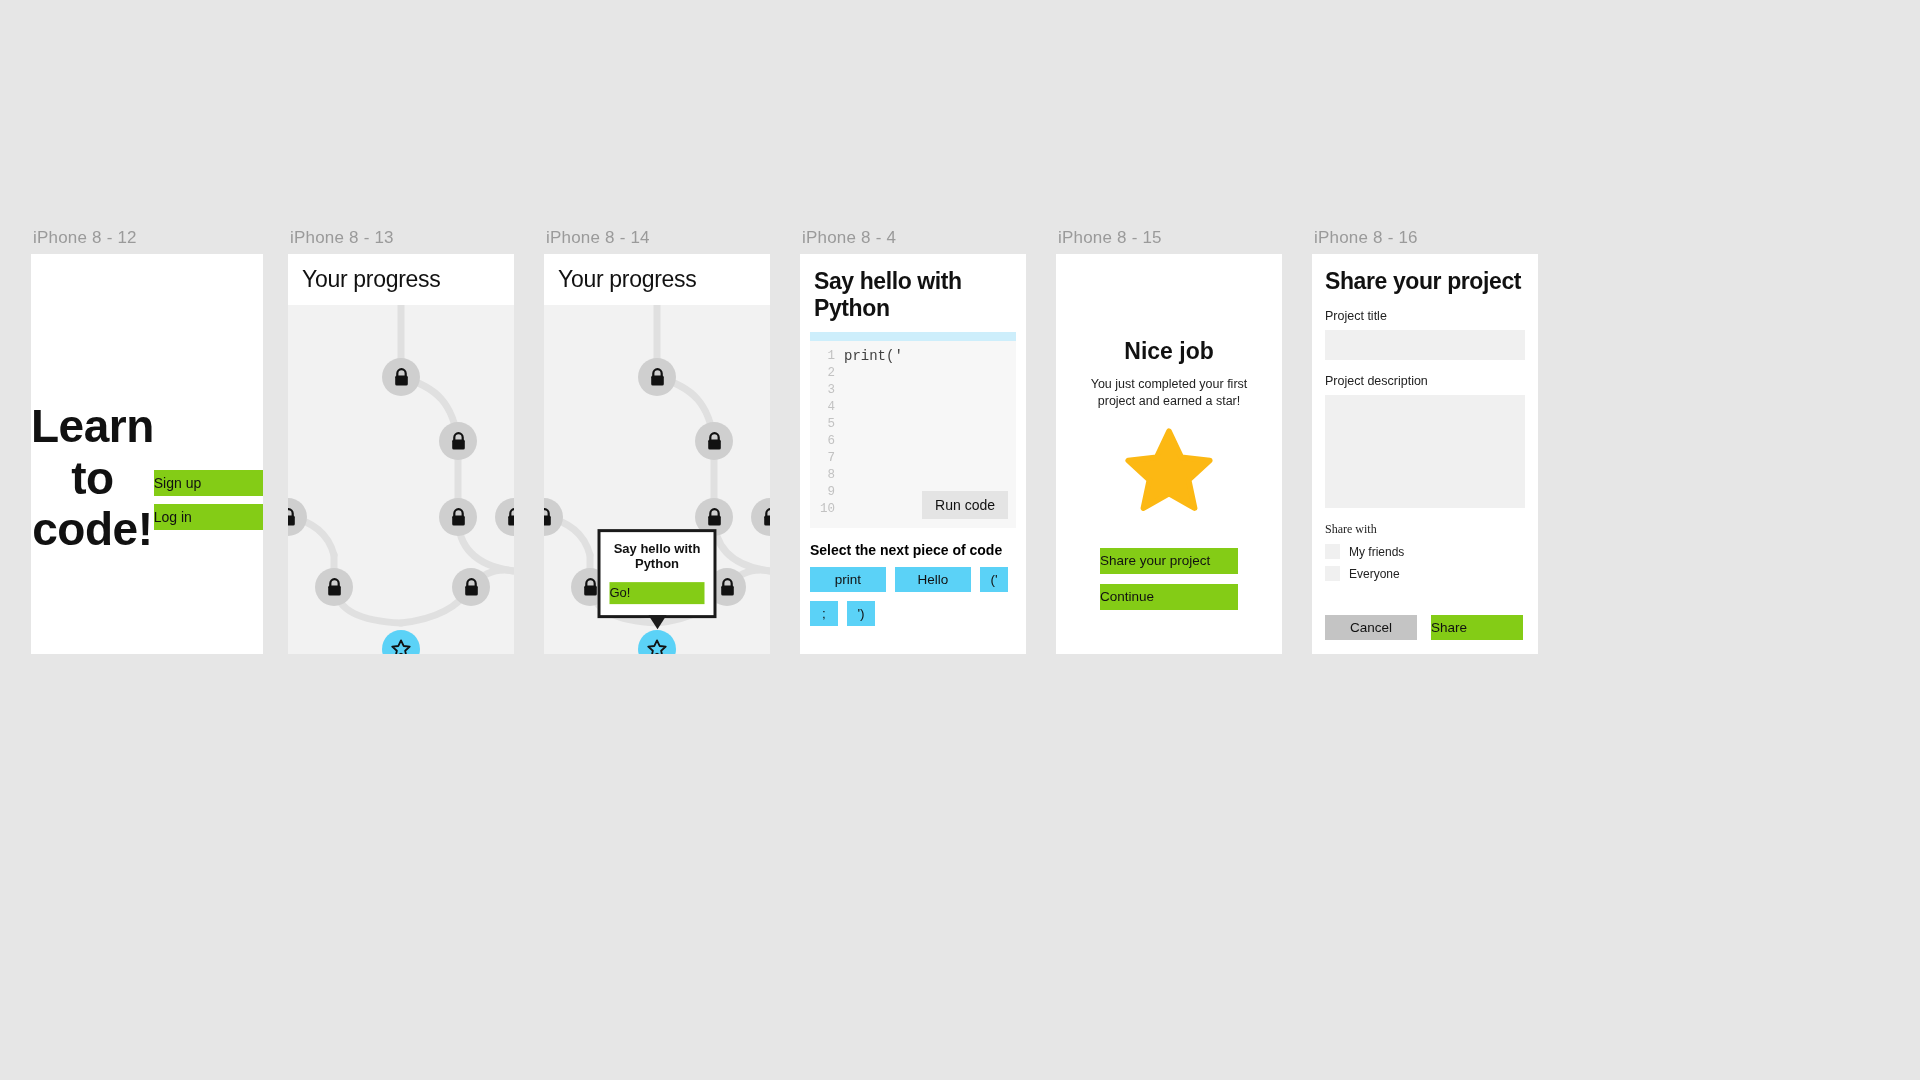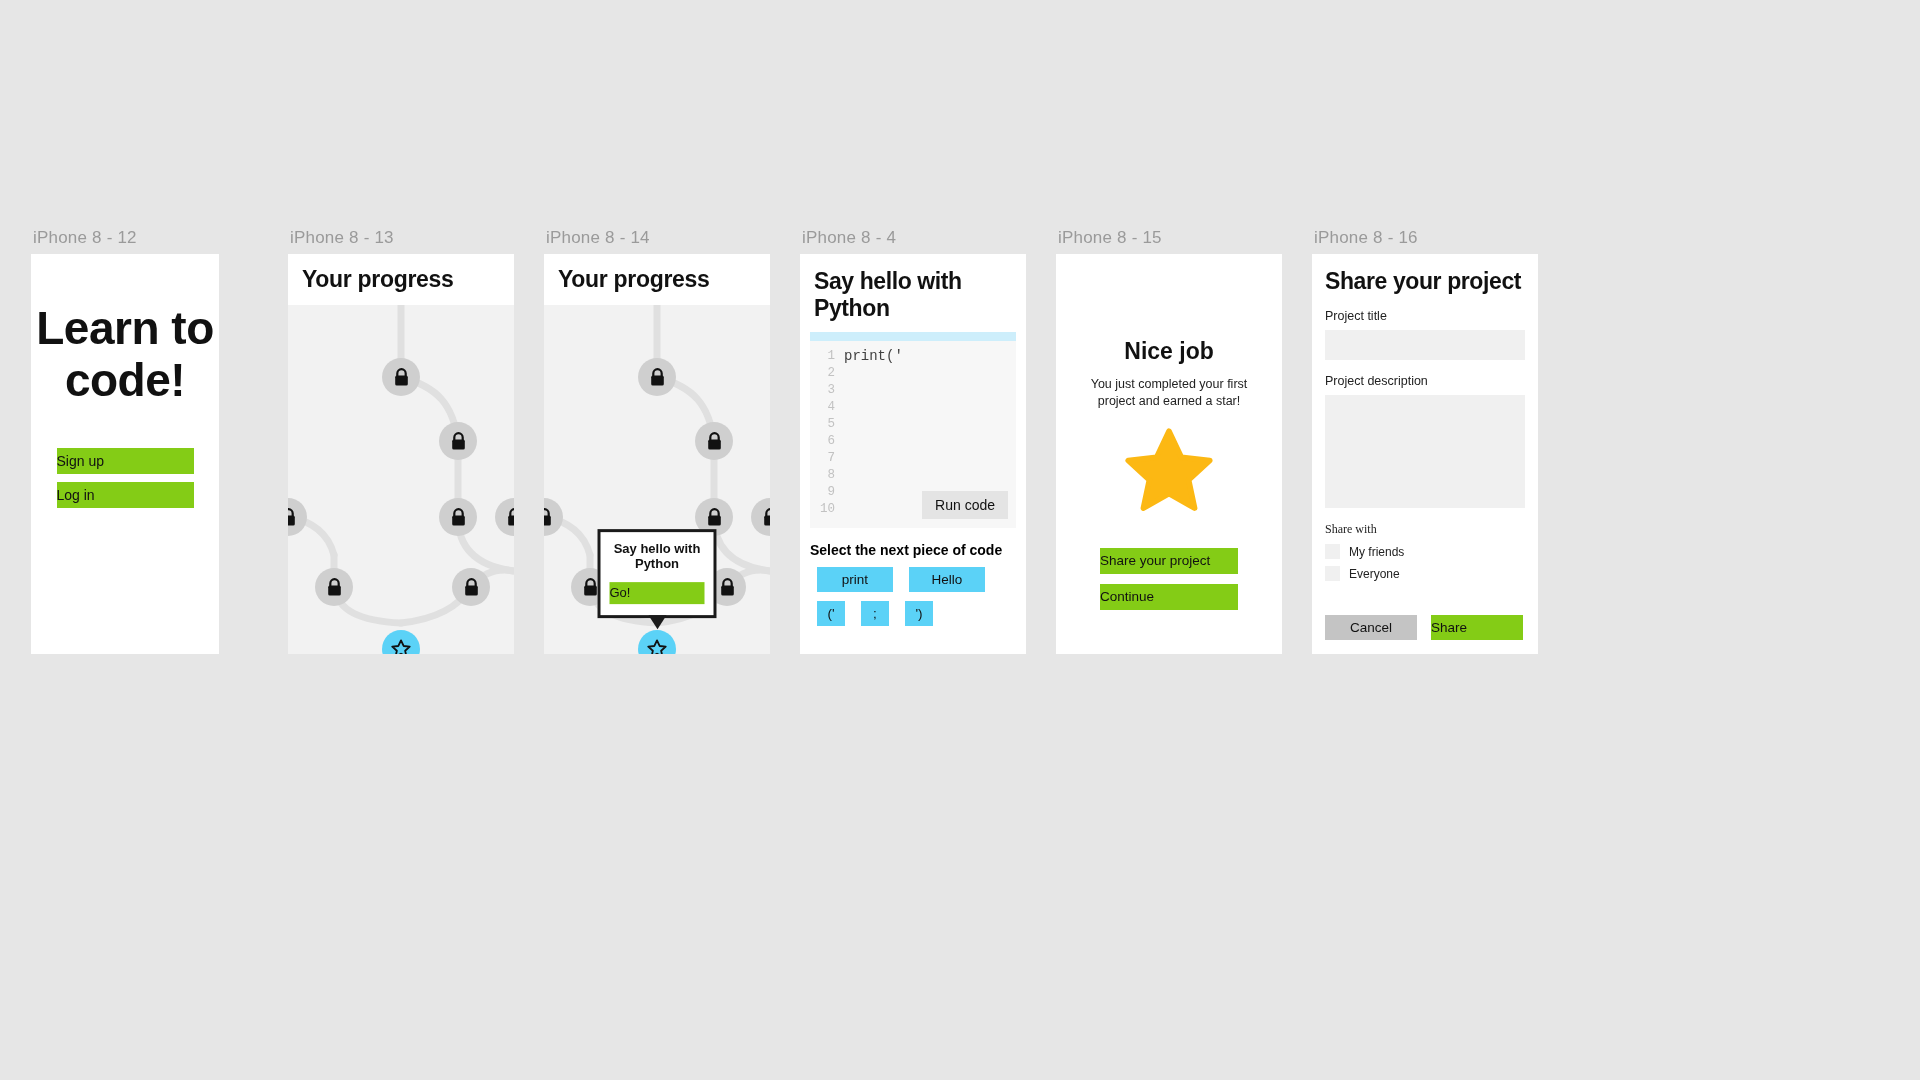--- a/index.html
+++ b/index.html
@@ -17,39 +17,39 @@
     font-size: 17px; color: #9a9a9a; letter-spacing: .2px;
     white-space: nowrap;
   }
   .phone {
     position: absolute; top: 0; left: 0;
     width: 100%; height: 100%;
     background: #ffffff; overflow: hidden;
   }
 
   
-  .s1-body { display:flex; flex-direction:column; align-items:center; justify-content:flex-start; height:100%; padding-top: 49px; }
+  .s1-body { display:flex; flex-direction:row; align-items:center; justify-content:flex-start; height:100%; padding-top: 49px; }
   .s1-title {
     font-size: 46px; font-weight: 700; color:#111; line-height: 1.12;
     text-align:center; letter-spacing:-0.5px; width: 210px;
   }
   .btn-cyan {
     background:#84cc16; color:#111; border:none;
     font-family:Liberation Sans, sans-serif;
     text-align:left; cursor:pointer;
   }
   .s1-btn { width:137px; height:26px; font-size:14px; margin-top:0; }
   .s1-btn-wrap { margin-top: 42px; display:flex; flex-direction:column; gap:8px; }
 
   
   .map-header {
     height: 51px; background:#fff; display:flex; align-items:center;
     padding-left: 14px; position: relative; z-index: 4;
   }
-  .map-header h1 { font-size:23px; font-weight:700; color:#111; letter-spacing:-0.3px; }
+  .map-header h1 { font-size:23px; font-weight:400; color:#111; letter-spacing:-0.3px; }
   .map-area { position:absolute; top:51px; left:0; right:0; bottom:0; background:#f2f2f2; overflow:hidden; }
   .map-svg { position:absolute; top:0; left:0; }
   .node {
     position:absolute; width:38px; height:38px; border-radius:50%;
     background:#cfcfcf; display:flex; align-items:center; justify-content:center;
     transform: translate(-50%,-50%);
   }
   .node.star { background:#5bd2f7; }
   .lock-ico { width:17px; height:19px; display:block; }
   .star-ico { width:22px; height:22px; display:block; }
@@ -91,21 +91,20 @@
     background:#e4e4e4; border:none; color:#111;
     font-size:14px; padding: 6px 13px; cursor:pointer;
     font-family:"Liberation Sans", sans-serif;
   }
   .sel-label { font-size:14px; font-weight:700; color:#000000; margin:14px 0 0 10px; }
   .chips { display:flex; flex-wrap:wrap; gap:9px; margin: 9px 10px 0; }
   .chip {
     background:#5bd2f7; border:none; color:#111; height:25px;
     font-size:13.5px; cursor:pointer; text-align:center;
     font-family:"Liberation Sans", sans-serif;
-    margin-left:7px;
   }
 
   
   .s5-body { display:flex; flex-direction:column; align-items:center; padding-top: 84px; height:100%; }
   .s5-title { font-size:23px; font-weight:700; color:#111; }
   .s5-sub { font-size:12.5px; color:#222; text-align:center; margin-top:11px; line-height:1.35; width:175px; }
   .s5-star { margin-top: 14px; }
   .s5-btns { margin-top: 24px; display:flex; flex-direction:column; gap:10px; align-items:center; }
   .s5-btn { width:138px; height:26px; font-size:13.5px; }
 
@@ -121,21 +120,21 @@
   .cb-label { font-size:12px; color:#222; }
   .s6-actions { margin-top:auto; margin-bottom:14px; display:flex; gap:14px; }
   .btn-grey { background:#c4c4c4; color:#111; border:none; font-family:"Liberation Sans", sans-serif; cursor:pointer; }
   .s6-btn { width:92px; height:25px; font-size:13.5px; }
 </style>
 </head>
 <body>
 
 <div id="canvas">
 
-  <div class="frame" style="left:31px; top:254px; width:188px; height:400px;">
+  <div class="frame" style="left:31px; top:254px; width:232px; height:400px;">
     <div class="frame-label">iPhone 8 - 12</div>
     <div class="phone">
       <div class="s1-body">
         <div class="s1-title">Learn to code!</div>
         <div class="s1-btn-wrap">
           <button class="btn-cyan s1-btn">Sign up</button>
           <button class="btn-cyan s1-btn">Log in</button>
         </div>
       </div>
     </div>

